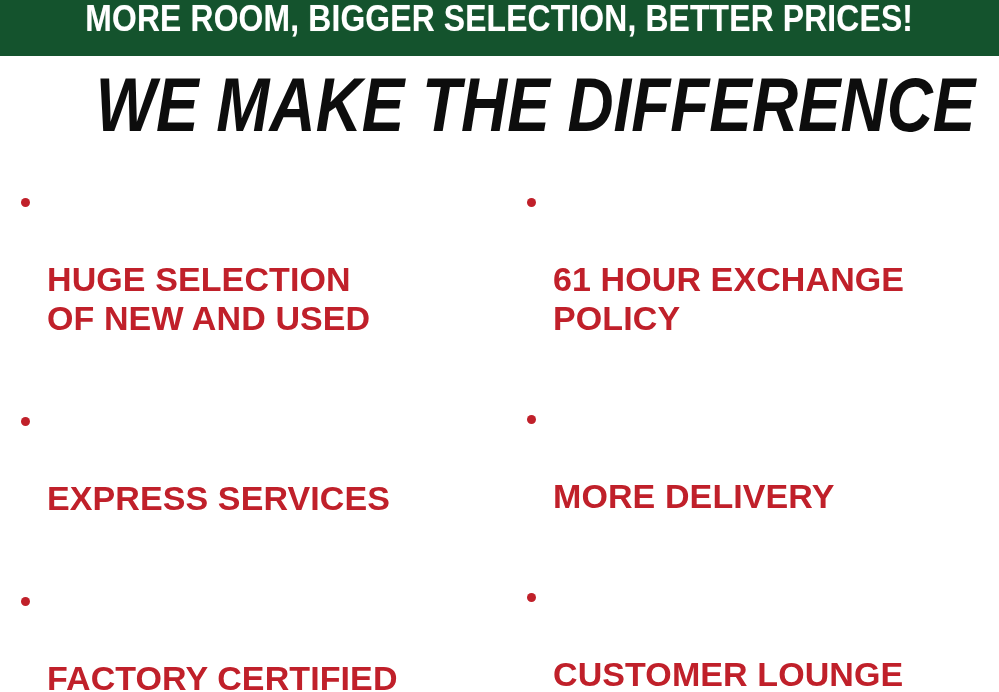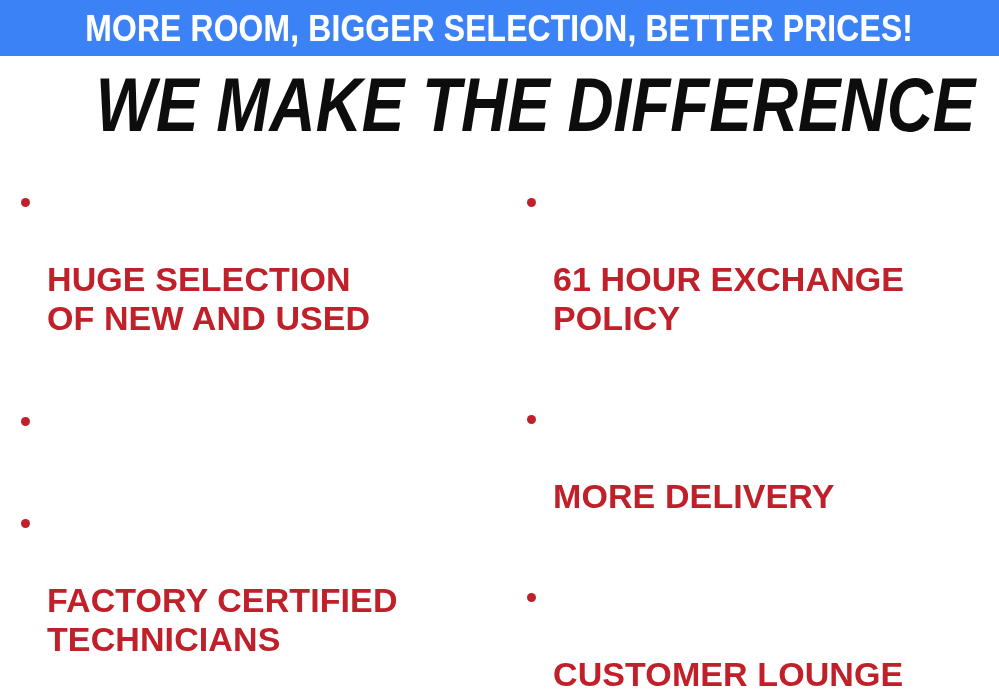--- a/index.html
+++ b/index.html
@@ -19,23 +19,22 @@
     -webkit-font-smoothing: antialiased;
   }
 
   
   .top-banner {
     position: absolute;
     left: 0;
     top: 0;
     width: 999px;
     height: 56px;
-    background: #3b82f6;
+    background: #14532d;
     display: flex;
-    align-items: center;
     justify-content: center;
     box-sizing: border-box;
   }
 
   .top-banner-text {
     color: #ffffff;
     font-family: "Liberation Sans", sans-serif;
     font-weight: bold;
     font-size: 37px;
     line-height: 37px;
@@ -138,20 +137,21 @@
   <div class="columns">
 
     <div class="bullet-col left">
       <div class="bullet-item">
         <span class="bullet-dot"></span>
         <span class="bullet-text">HUGE SELECTION
 OF NEW AND USED</span>
       </div>
       <div class="bullet-item">
         <span class="bullet-dot"></span>
+        <span class="bullet-text">EXPRESS SERVICES</span>
       </div>
       <div class="bullet-item">
         <span class="bullet-dot"></span>
         <span class="bullet-text">FACTORY CERTIFIED
 TECHNICIANS</span>
       </div>
 
     </div>
 
     <div class="bullet-col right">

